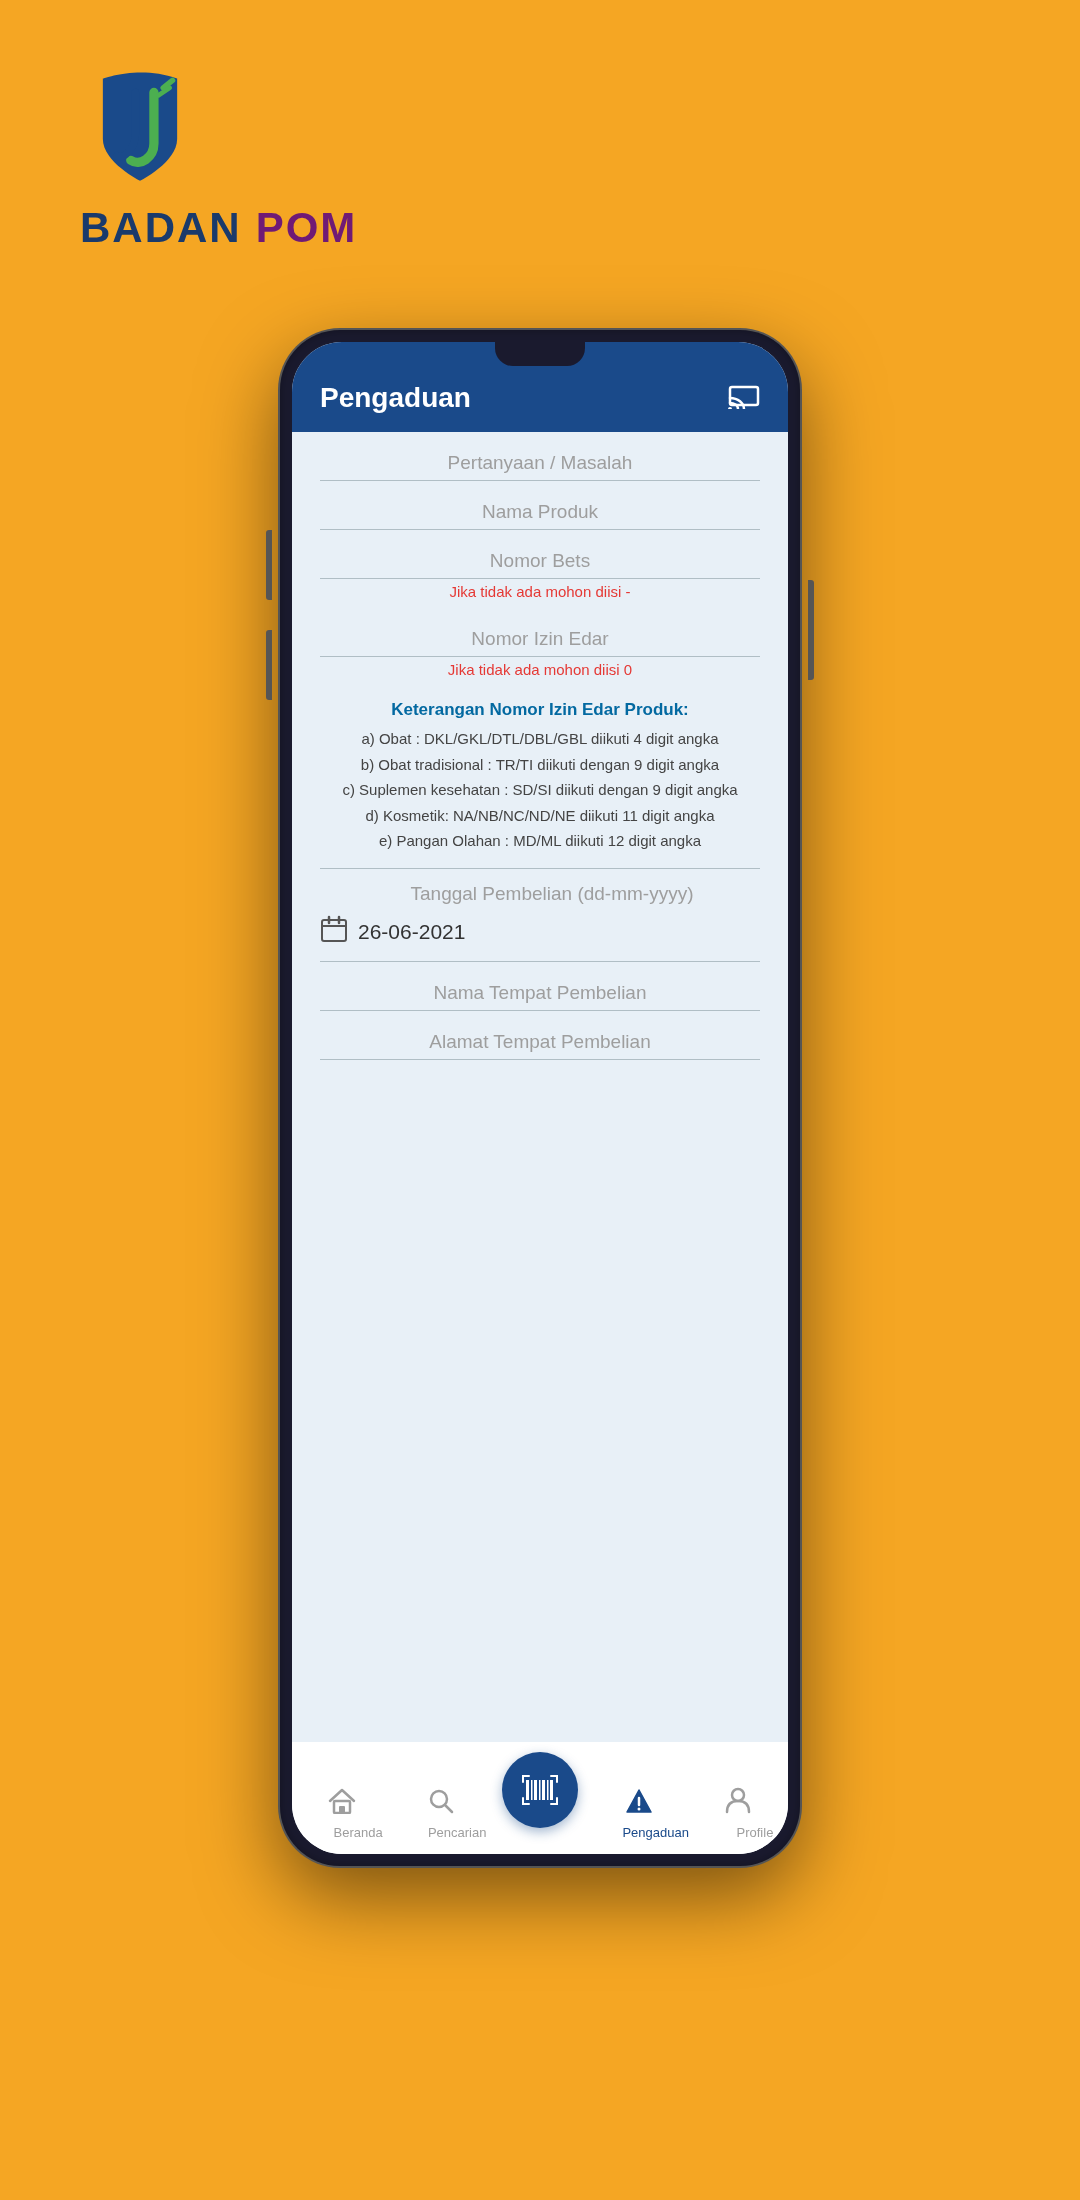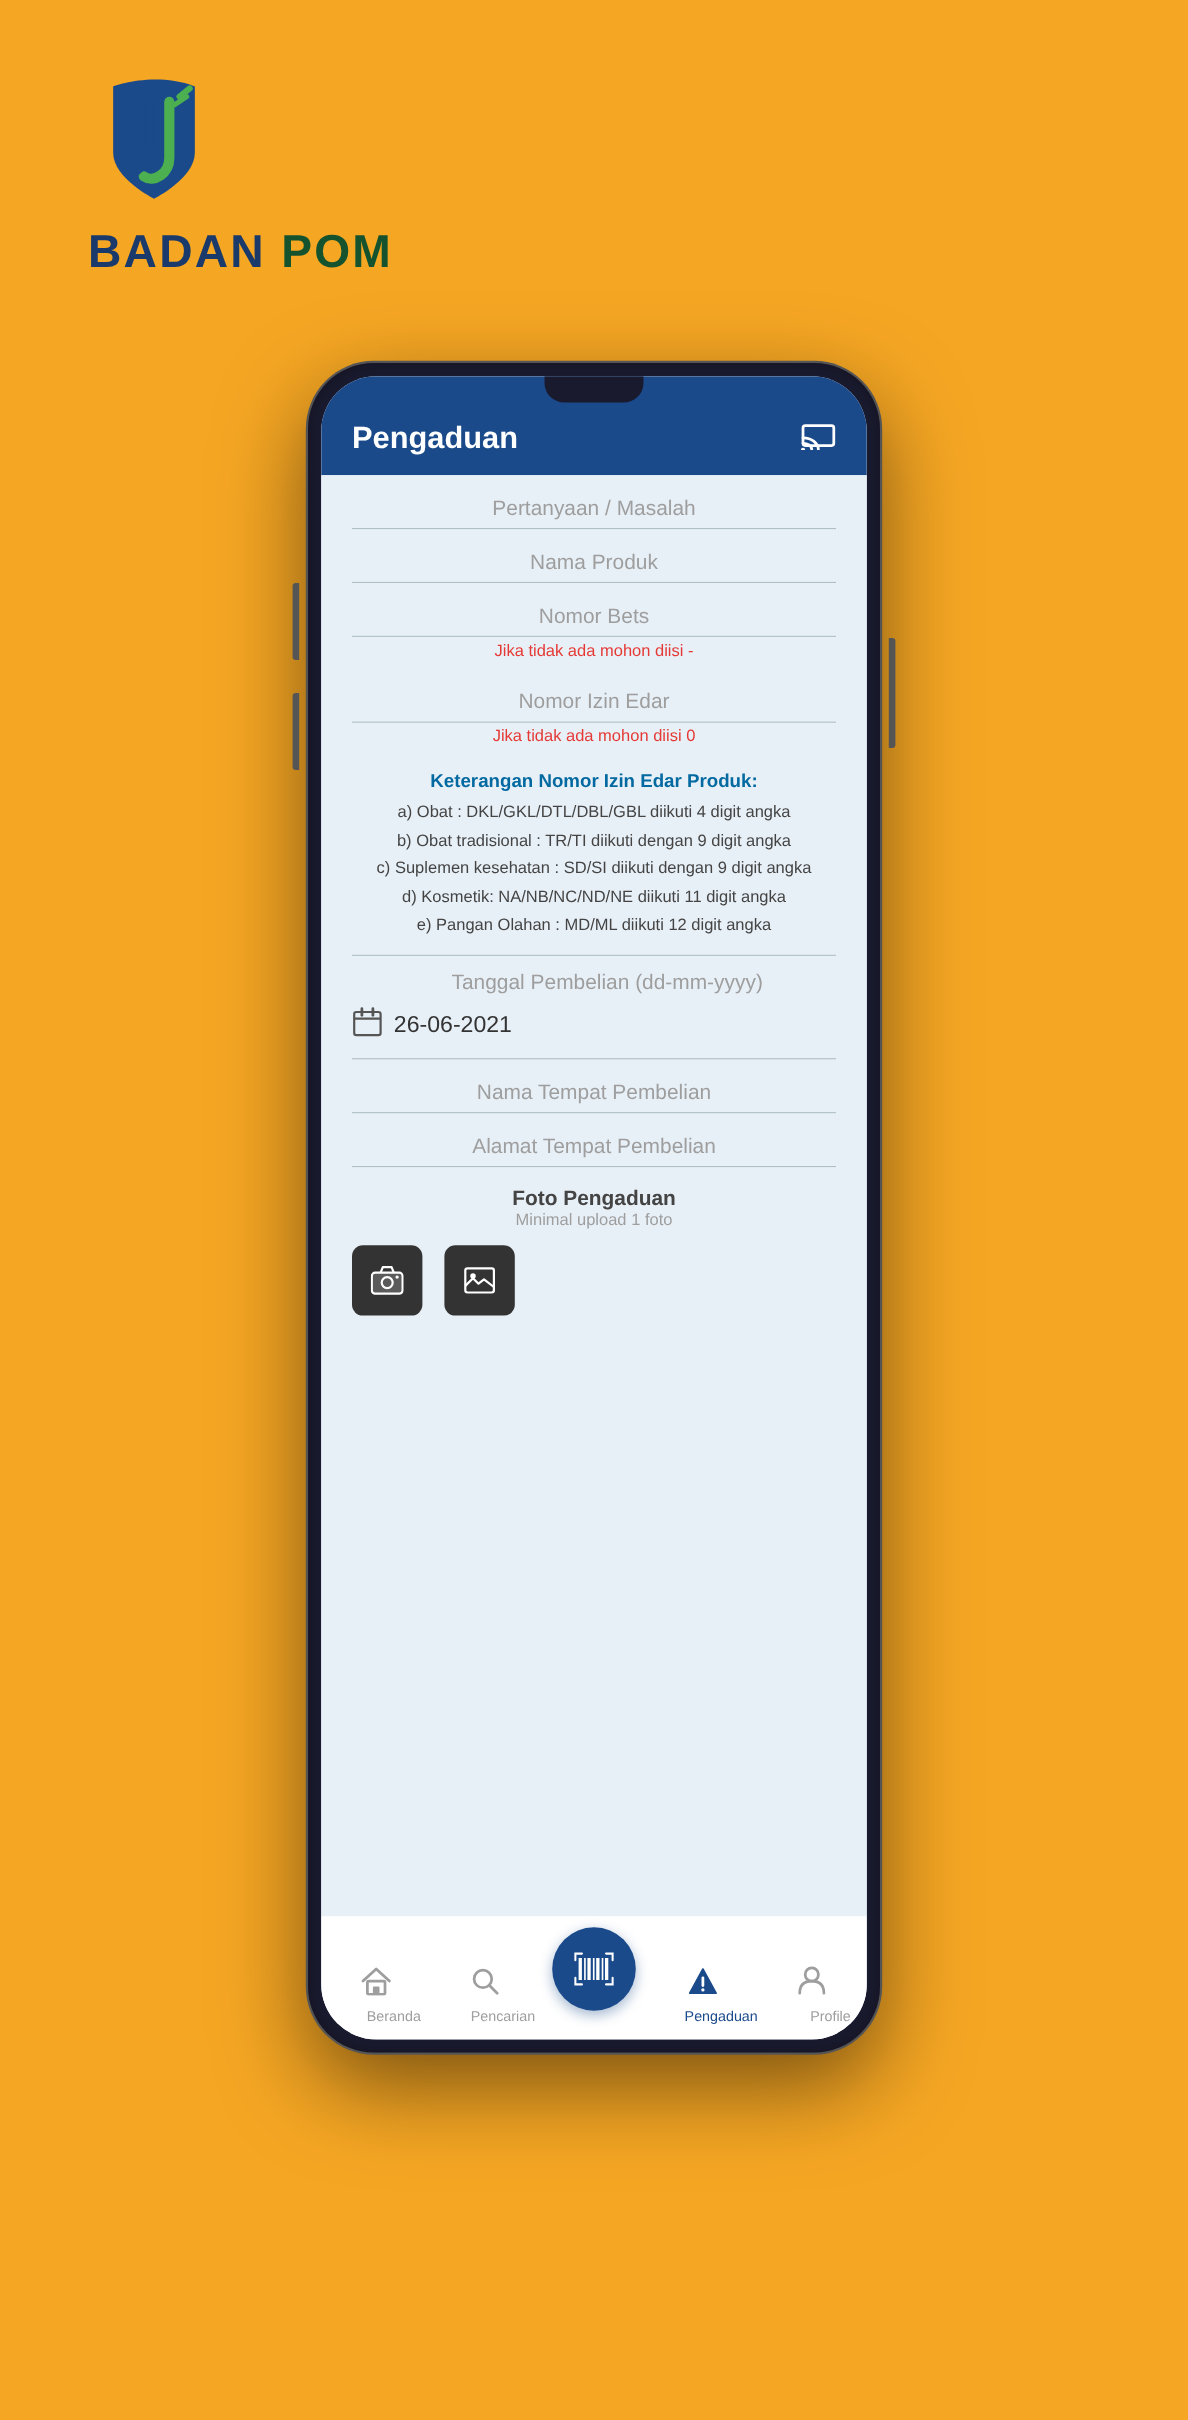--- a/index.html
+++ b/index.html
@@ -30,21 +30,21 @@
     }
     .logo-badan {
       font-size: 42px;
       font-weight: 900;
       color: #1a3a6b;
       letter-spacing: 2px;
     }
     .logo-pom {
       font-size: 42px;
       font-weight: 900;
-      color: #14532d;
+      color: #701a75;
       letter-spacing: 2px;
       margin-left: 14px;
     }
 
     
     .phone-mockup {
       position: absolute;
       top: 330px;
       left: 50%;
       transform: translateX(-50%);
@@ -366,41 +366,20 @@
         </div>
 
         <div class="form-field">
           <div class="form-field-label">Nama Tempat Pembelian</div>
         </div>
 
         <div class="form-field">
           <div class="form-field-label">Alamat Tempat Pembelian</div>
         </div>
 
-        <div class="foto-section">
-          <div class="foto-title">Foto Pengaduan</div>
-          <div class="foto-subtitle">Minimal upload 1 foto</div>
-          <div class="foto-buttons">
-            <div class="foto-btn">
-              <svg width="30" height="28" viewBox="0 0 30 28" fill="none" xmlns="http://www.w3.org/2000/svg">
-                <rect x="1" y="7" width="28" height="19" rx="3" fill="white" fill-opacity="0.2" stroke="white" stroke-width="2"></rect>
-                <path d="M9 7 L11 2 L19 2 L21 7" stroke="white" stroke-width="2" stroke-linejoin="round" fill="none"></path>
-                <circle cx="15" cy="16" r="5" stroke="white" stroke-width="2" fill="none"></circle>
-                <circle cx="24" cy="11" r="1.5" fill="white"></circle>
-              </svg>
-            </div>
-            <div class="foto-btn">
-              <svg width="30" height="28" viewBox="0 0 30 28" fill="none" xmlns="http://www.w3.org/2000/svg">
-                <rect x="2" y="3" width="26" height="22" rx="2" stroke="white" stroke-width="2" fill="none"></rect>
-                <circle cx="9" cy="10" r="2.5" fill="white"></circle>
-                <path d="M2 19 L9 12 L14 17 L19 13 L28 20" stroke="white" stroke-width="2" stroke-linejoin="round" fill="none"></path>
-              </svg>
-            </div>
-          </div>
-        </div>
 
       </div>
     </div>
 
     <div class="bottom-nav">
 
       <div class="nav-item">
         <span class="nav-icon">
           <svg width="28" height="26" viewBox="0 0 28 26" fill="none" xmlns="http://www.w3.org/2000/svg">
             <path d="M2 13 L14 2 L26 13" stroke="#9e9e9e" stroke-width="2.5" stroke-linecap="round" stroke-linejoin="round" fill="none"></path>

